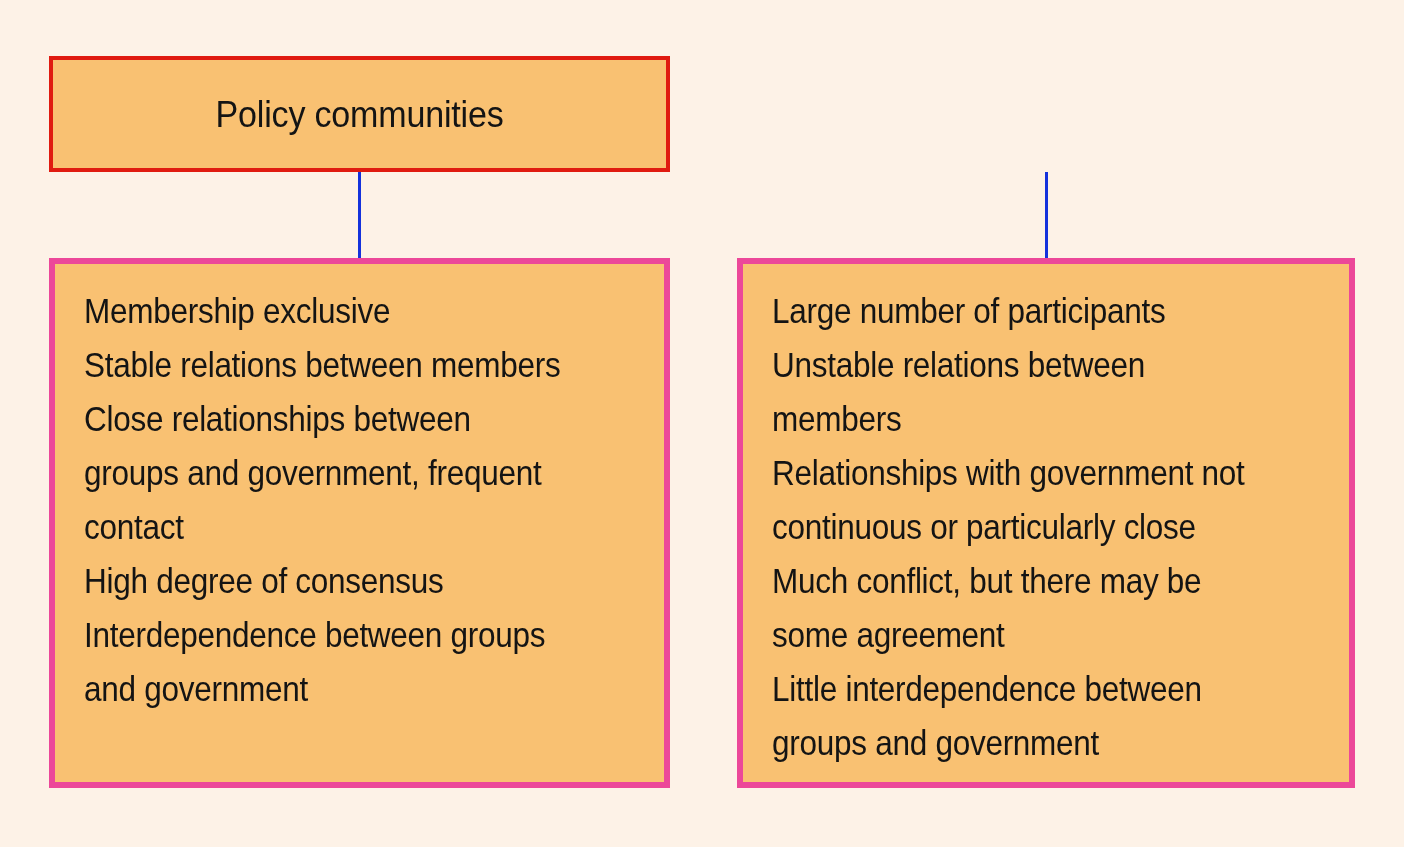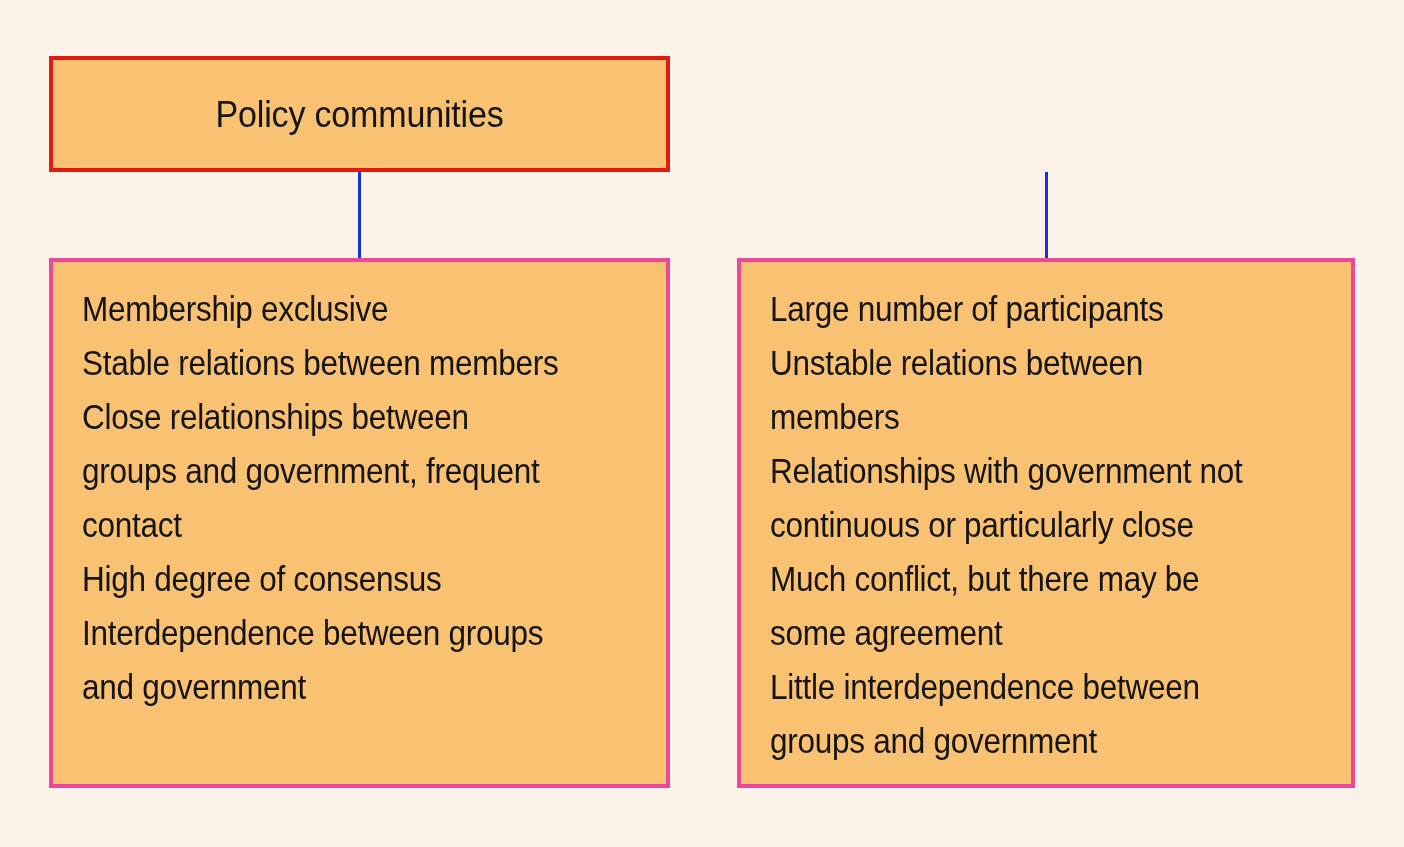--- a/index.html
+++ b/index.html
@@ -63,21 +63,21 @@
   .column.right .connector { left: 308px; }
 
   .content-box {
     position: absolute;
     top: 258px;
     left: 0;
     right: 0;
     height: 530px;
     box-sizing: border-box;
     background: #F9C172;
-    border: 4px solid #ec4899;
+    border: 6px solid #ec4899;
     padding: 20px 10px 0 29px;
     overflow: hidden;
   }
 
   .content-line {
     font-size: 35px;
     line-height: 54px;
     color: #141414;
     letter-spacing: -0.3px;
     transform: scaleX(0.90);

